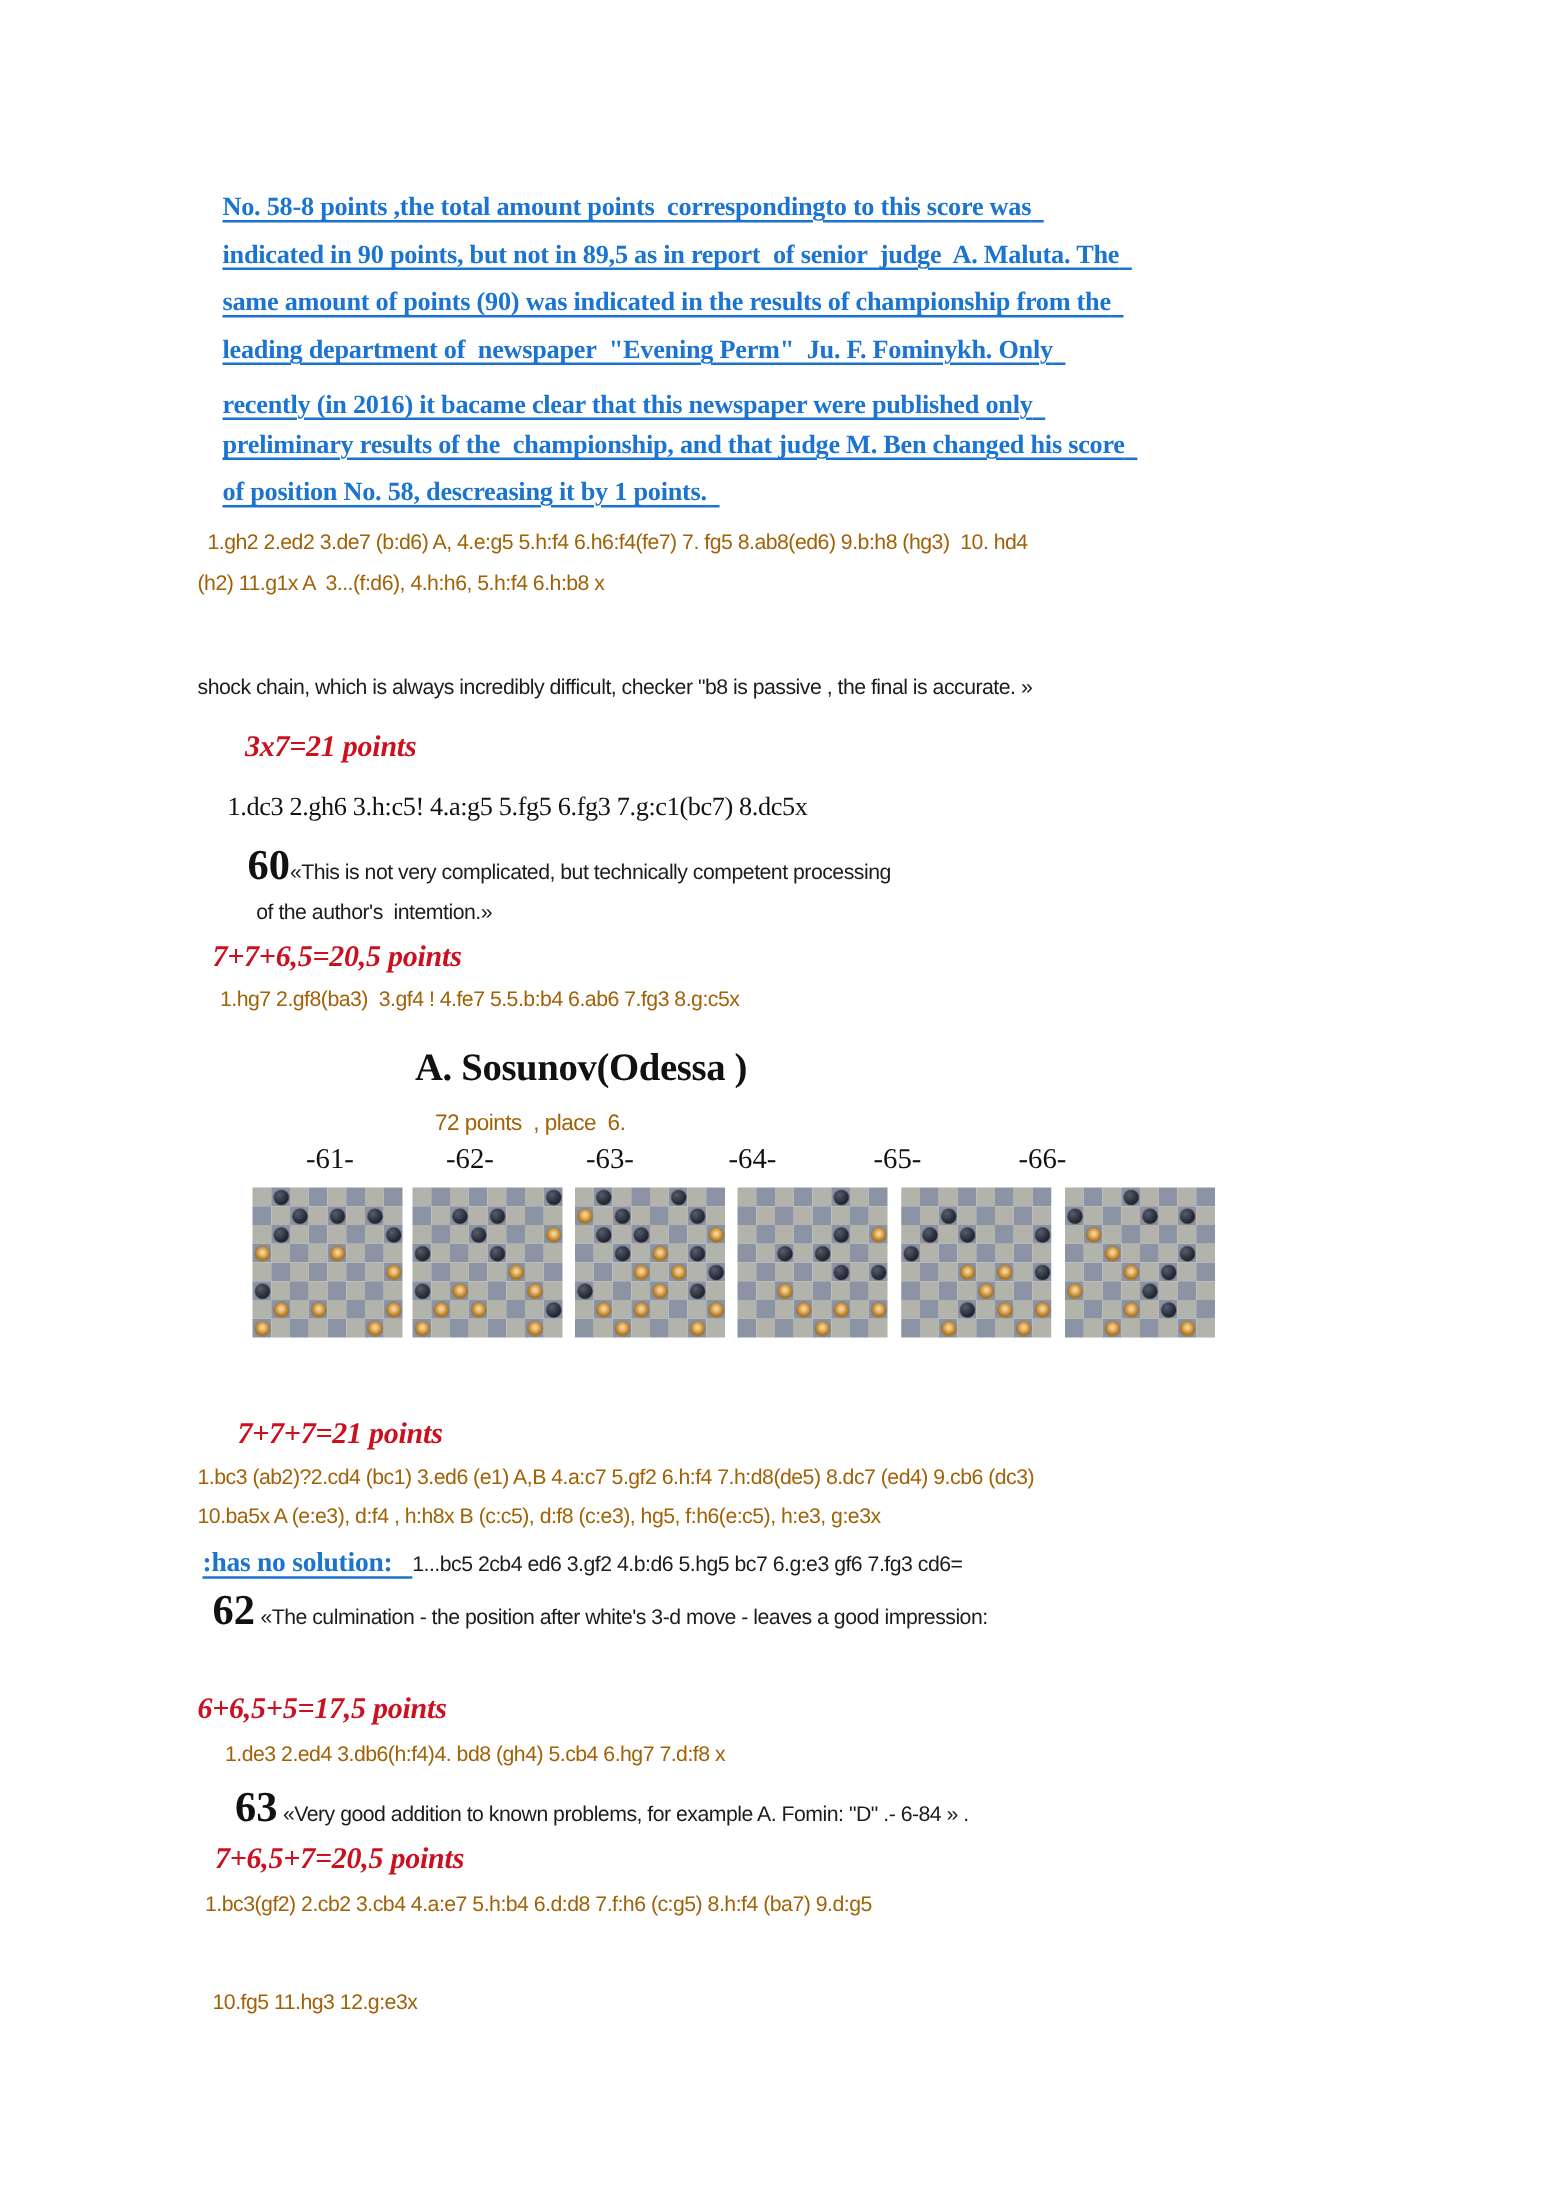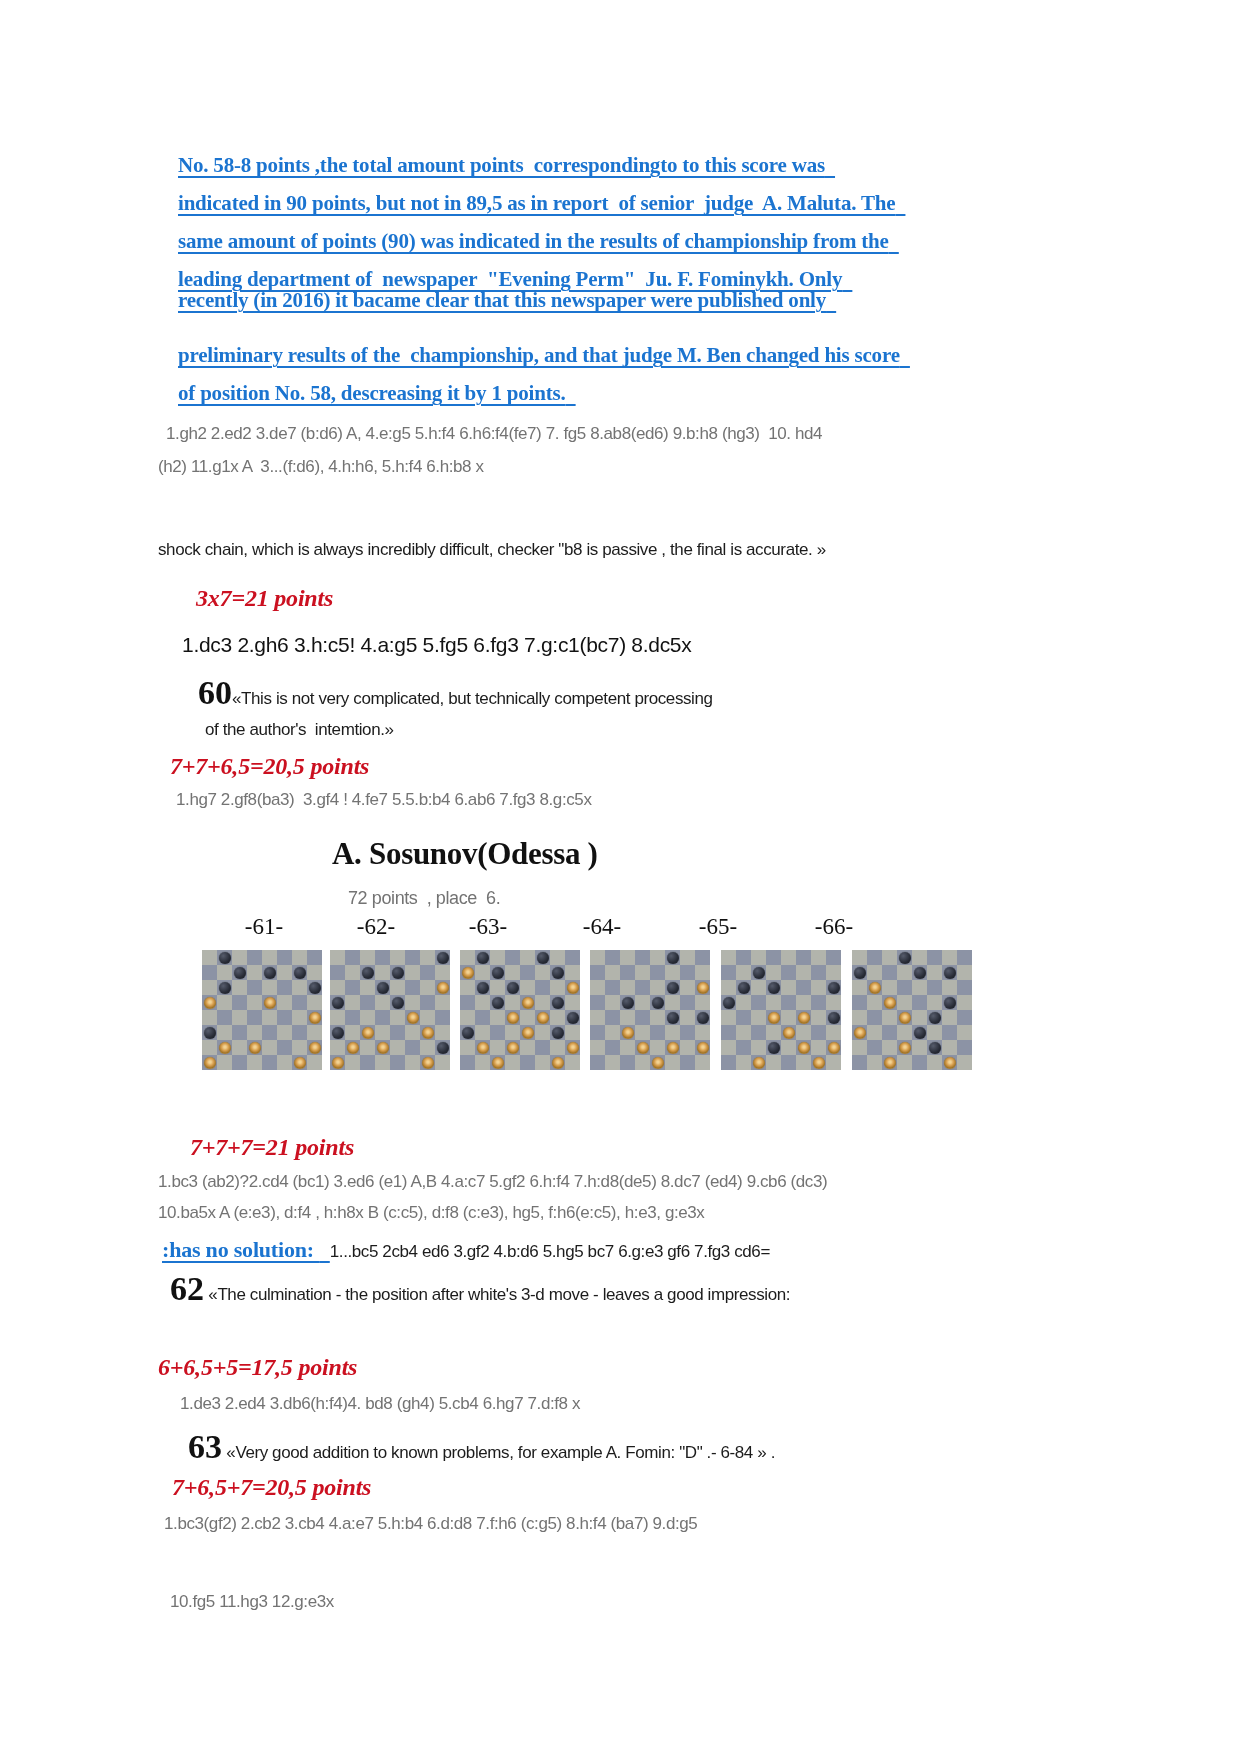--- a/index.html
+++ b/index.html
@@ -1,19 +1,19 @@
 <!DOCTYPE html>
 <html><head>
 <meta charset="utf-8">
 <style>
   html,body{margin:0;padding:0;background:#ffffff;}
   .page{position:relative;width:1240px;height:1755px;background:#ffffff;overflow:hidden;}
   .line{position:absolute;white-space:pre;}
-  .sans{font-family:"Liberation Sans",sans-serif;font-size:17px;letter-spacing:-0.4px;color:#737373;}
-  .serifm{font-family:Liberation Sans, sans-serif;font-size:21px;letter-spacing:-0.3px;color:#121212;}
+  .sans{font-family:"Liberation Sans",sans-serif;font-size:17px;letter-spacing:-0.4px;color:#a16207;}
+  .serifm{font-family:Liberation Serif, serif;font-size:21px;letter-spacing:-0.3px;color:#121212;}
   .blue{font-family:"Liberation Serif",serif;font-weight:bold;font-size:21px;letter-spacing:-0.2px;color:#1b74d0;line-height:30px;}
   .u{text-decoration:underline;text-decoration-thickness:2px;text-underline-offset:4px;}
   .u::after{content:"\00a0\00a0";}
   .red{font-family:"Liberation Serif",serif;font-weight:bold;font-style:italic;font-size:24px;color:#cb1020;letter-spacing:-0.2px;}
   .num{font-family:"Liberation Serif",serif;font-weight:bold;font-size:34px;color:#111;}
   .cm{font-family:"Liberation Sans",sans-serif;font-size:17px;letter-spacing:-0.4px;color:#1c1c1c;}
   .heading{font-family:"Liberation Serif",serif;font-weight:bold;font-size:31px;color:#111;letter-spacing:-0.3px;}
   .lbl{position:absolute;width:52px;text-align:center;font-family:"Liberation Serif",serif;font-size:23px;color:#111;}
   .board{position:absolute;width:120px;height:120px;display:grid;grid-template-columns:repeat(8,15px);grid-template-rows:repeat(8,15px);}
   .sq{width:15px;height:15px;}
@@ -25,21 +25,21 @@
 </style>
 </head>
 <body>
 
 <div class="page">
 
   <div class="line" style="top:150px;left:178px;"><span class="blue u">No. 58-8 points ,the total amount points  correspondingto to this score was</span></div>
   <div class="line" style="top:188px;left:178px;"><span class="blue u">indicated in 90 points, but not in 89,5 as in report  of senior  judge  A. Maluta. The</span></div>
   <div class="line" style="top:226px;left:178px;"><span class="blue u">same amount of points (90) was indicated in the results of championship from the</span></div>
   <div class="line" style="top:264px;left:178px;"><span class="blue u">leading department of  newspaper  "Evening Perm"  Ju. F. Fominykh. Only</span></div>
-  <div class="line" style="top:285px;left:178px;"><span class="blue u">recently (in 2016) it bacame clear that this newspaper were published only</span></div>
+  <div class="line" style="top:308px;left:178px;"><span class="blue u">recently (in 2016) it bacame clear that this newspaper were published only</span></div>
   <div class="line" style="top:340px;left:178px;"><span class="blue u">preliminary results of the  championship, and that judge M. Ben changed his score</span></div>
   <div class="line" style="top:378px;left:178px;"><span class="blue u">of position No. 58, descreasing it by 1 points.</span></div>
 
   <div class="line sans" style="top:424px;left:166px;">1.gh2 2.ed2 3.de7 (b:d6) A, 4.e:g5 5.h:f4 6.h6:f4(fe7) 7. fg5 8.ab8(ed6) 9.b:h8 (hg3)  10. hd4</div>
   <div class="line sans" style="top:457px;left:158px;">(h2) 11.g1x A  3...(f:d6), 4.h:h6, 5.h:f4 6.h:b8 x</div>
 
   <div class="line cm" style="top:540px;left:158px;">shock chain, which is always incredibly difficult, checker "b8 is passive , the final is accurate. »</div>
   <div class="line red" style="top:585px;left:196px;">3x7=21 points</div>
   <div class="line serifm" style="top:633px;left:182px;">1.dc3 2.gh6 3.h:c5! 4.a:g5 5.fg5 6.fg3 7.g:c1(bc7) 8.dc5x</div>
 

